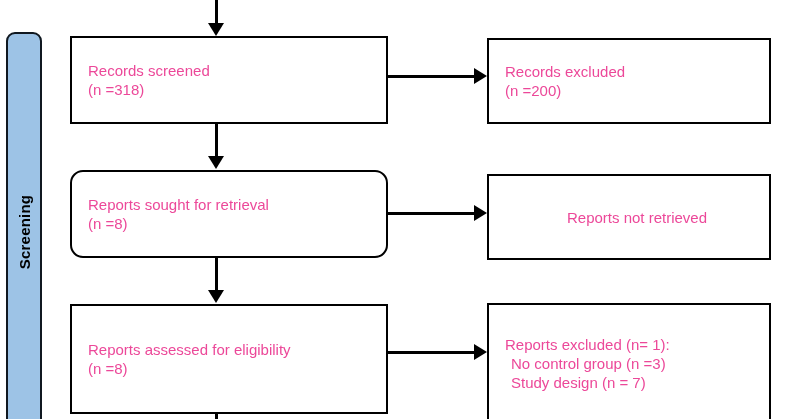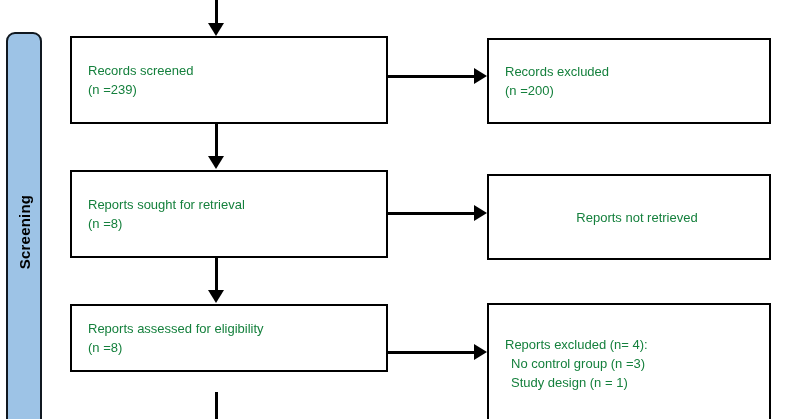--- a/index.html
+++ b/index.html
@@ -44,34 +44,34 @@
   .box {
     position: absolute;
     box-sizing: border-box;
     background: #ffffff;
     border: 2.5px solid #000000;
     display: flex;
     flex-direction: column;
     justify-content: center;
   }
   .box .line {
-    font-size: 13px;
+    font-size: 15px;
     line-height: 19px;
-    color: #15803d;
+    color: #ec4899;
     padding-left: 16px;
     white-space: nowrap;
   }
   .box .line.indent {
     padding-left: 22px;
   }
 
   
   .box-screened       { left: 70px;  top: 36px;  width: 318px; height: 88px; }
-  .box-sought         { left: 70px;  top: 170px; width: 318px; height: 88px; }
-  .box-assessed       { left: 70px;  top: 304px; width: 318px; height: 68px; }
+  .box-sought         { left: 70px;  top: 170px; width: 318px; height: 88px; border-radius: 13px; }
+  .box-assessed       { left: 70px;  top: 304px; width: 318px; height: 110px; }
 
   
   .box-excluded       { left: 487px; top: 38px;  width: 284px; height: 86px; }
   .box-not-retrieved  { left: 487px; top: 174px; width: 284px; height: 86px; text-align: center; }
   .box-rep-excluded   { left: 487px; top: 303px; width: 284px; height: 120px; }
 
   
   .vline {
     position: absolute;
     width: 3px;
@@ -150,21 +150,21 @@
   <div class="arrow-right ah-1"></div>
 
   <div class="hline h-2"></div>
   <div class="arrow-right ah-2"></div>
 
   <div class="hline h-3"></div>
   <div class="arrow-right ah-3"></div>
 
   <div class="box box-screened">
     <div class="line">Records screened</div>
-    <div class="line">(n =239)</div>
+    <div class="line">(n =318)</div>
   </div>
 
   <div class="box box-sought">
     <div class="line">Reports sought for retrieval</div>
     <div class="line">(n =8)</div>
   </div>
 
   <div class="box box-assessed">
     <div class="line">Reports assessed for eligibility</div>
     <div class="line">(n =8)</div>
@@ -173,18 +173,18 @@
   <div class="box box-excluded">
     <div class="line">Records excluded</div>
     <div class="line">(n =200)</div>
   </div>
 
   <div class="box box-not-retrieved">
     <div class="line">Reports not retrieved</div>
   </div>
 
   <div class="box box-rep-excluded">
-    <div class="line">Reports excluded (n= 4):</div>
+    <div class="line">Reports excluded (n= 1):</div>
     <div class="line indent">No control group (n =3)</div>
-    <div class="line indent">Study design (n = 1)</div>
+    <div class="line indent">Study design (n = 7)</div>
   </div>
 
 </div>
 
 </body></html>

